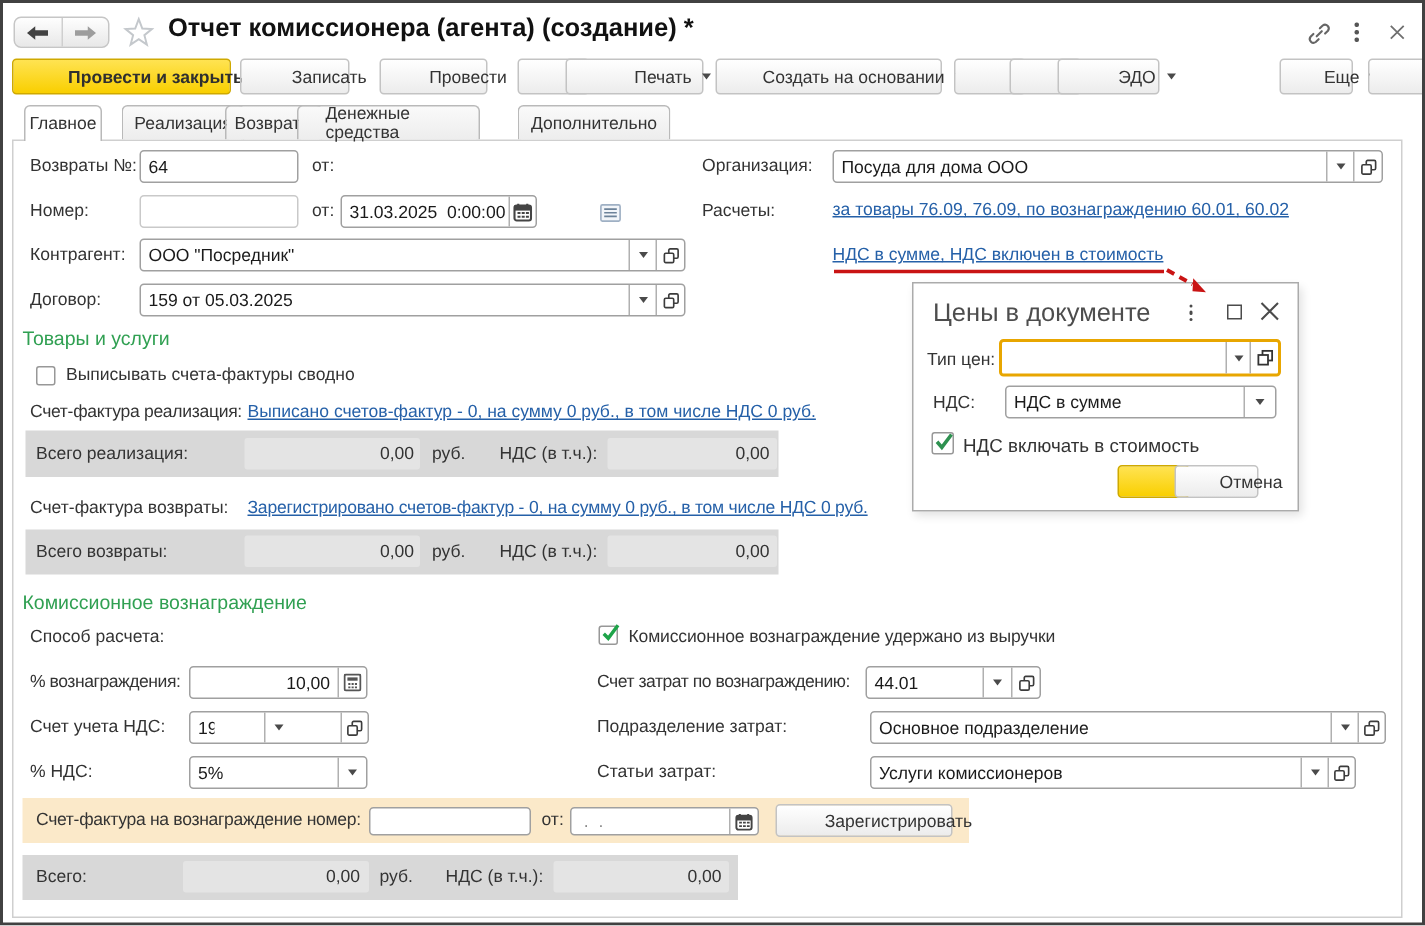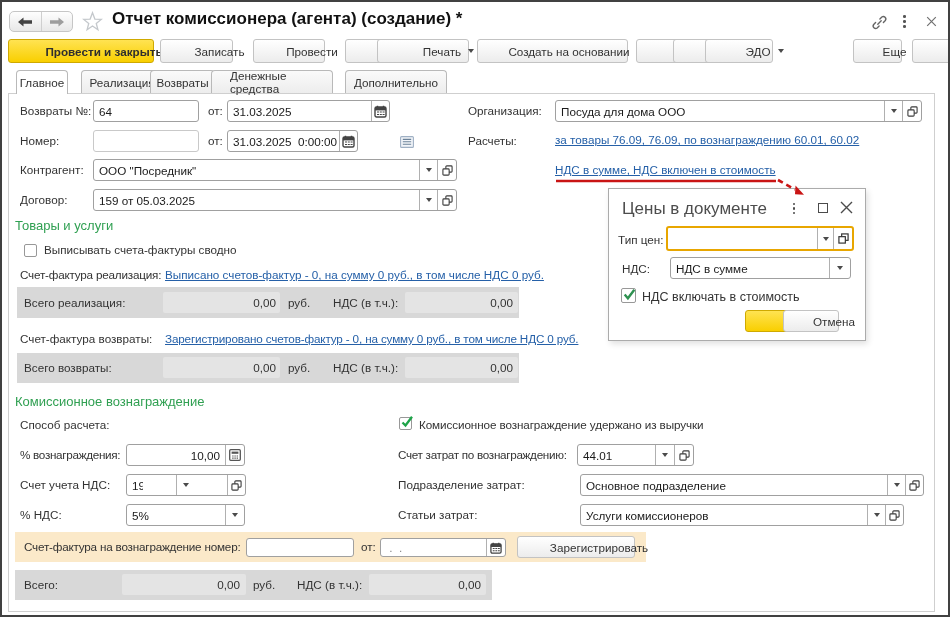--- a/index.html
+++ b/index.html
@@ -104,39 +104,28 @@
       </svg>
   ЭДО<div class="caret" style="margin-left:7px;"></div>
 </div>
 <div class="btn" style="left:851px;top:37px;width:49px;">Еще<div class="caret" style="margin-left:6px;"></div></div>
 <div class="btn" style="left:910px;top:37px;width:27px;font-size:14px;color:#222;">?</div>
 
 <div class="ab" style="left:6px;top:91px;width:927px;height:519px;border:1px solid #cfcfcf;background:#fff;"></div>
 <div class="tab tabact" style="left:14px;width:52px;">Главное</div>
 <div class="tab" style="left:79px;width:82px;">Реализация</div>
 <div class="tab" style="left:148px;width:65px;">Возвраты</div>
-<div class="tab" style="left:209px;width:122px;padding-left:18px;">Денежные средства</div>
+<div class="tab" style="left:196px;width:122px;padding-left:18px;">Денежные средства</div>
 <div class="tab" style="left:343px;width:102px;">Дополнительно</div>
 
 <div class="lbl" style="left:18px;top:102px;">Возвраты №:</div>
 <div class="ctl" style="left:91px;top:98px;width:106px;">
       <div class="tx">64</div>
     </div>
 <div class="lbl" style="left:206px;top:102px;">от:</div>
-<div class="ctl" style="left:225px;top:98px;width:163px;">
-      <div class="tx">31.03.2025</div>
-  <div class="seg" style="width:18px;">
-        <svg width="13" height="13" viewBox="0 0 13 13">
-          <rect x="1" y="2" width="11" height="10" rx="1.5" fill="none" stroke="#444" stroke-width="1.4"></rect>
-          <rect x="1" y="2" width="11" height="3.4" fill="#444"></rect>
-          <path d="M3.5 0.8 v2 M9.5 0.8 v2" stroke="#444" stroke-width="1.4"></path>
-          <path d="M3 7 h2 M5.8 7 h2 M8.6 7 h2 M3 9.5 h2 M5.8 9.5 h2 M8.6 9.5 h2" stroke="#444" stroke-width="1.2"></path>
-        </svg>
-      </div>
-</div>
 <div class="lbl" style="left:466px;top:102px;">Организация:</div>
 <div class="ctl" style="left:553px;top:98px;width:367px;">
       <div class="tx">Посуда для дома ООО</div>
   <div class="seg" style="width:18px;">
         <div class="caret"></div>
       </div>
   <div class="seg" style="width:19px;">
         <svg width="11" height="11" viewBox="0 0 12 12">
           <rect x="4.2" y="1" width="6.8" height="6.8" rx="1" fill="none" stroke="#3c3c3c" stroke-width="1.2"></rect>
           <rect x="1" y="4.2" width="6.8" height="6.8" rx="1" fill="#fff" stroke="#3c3c3c" stroke-width="1.2"></rect>

